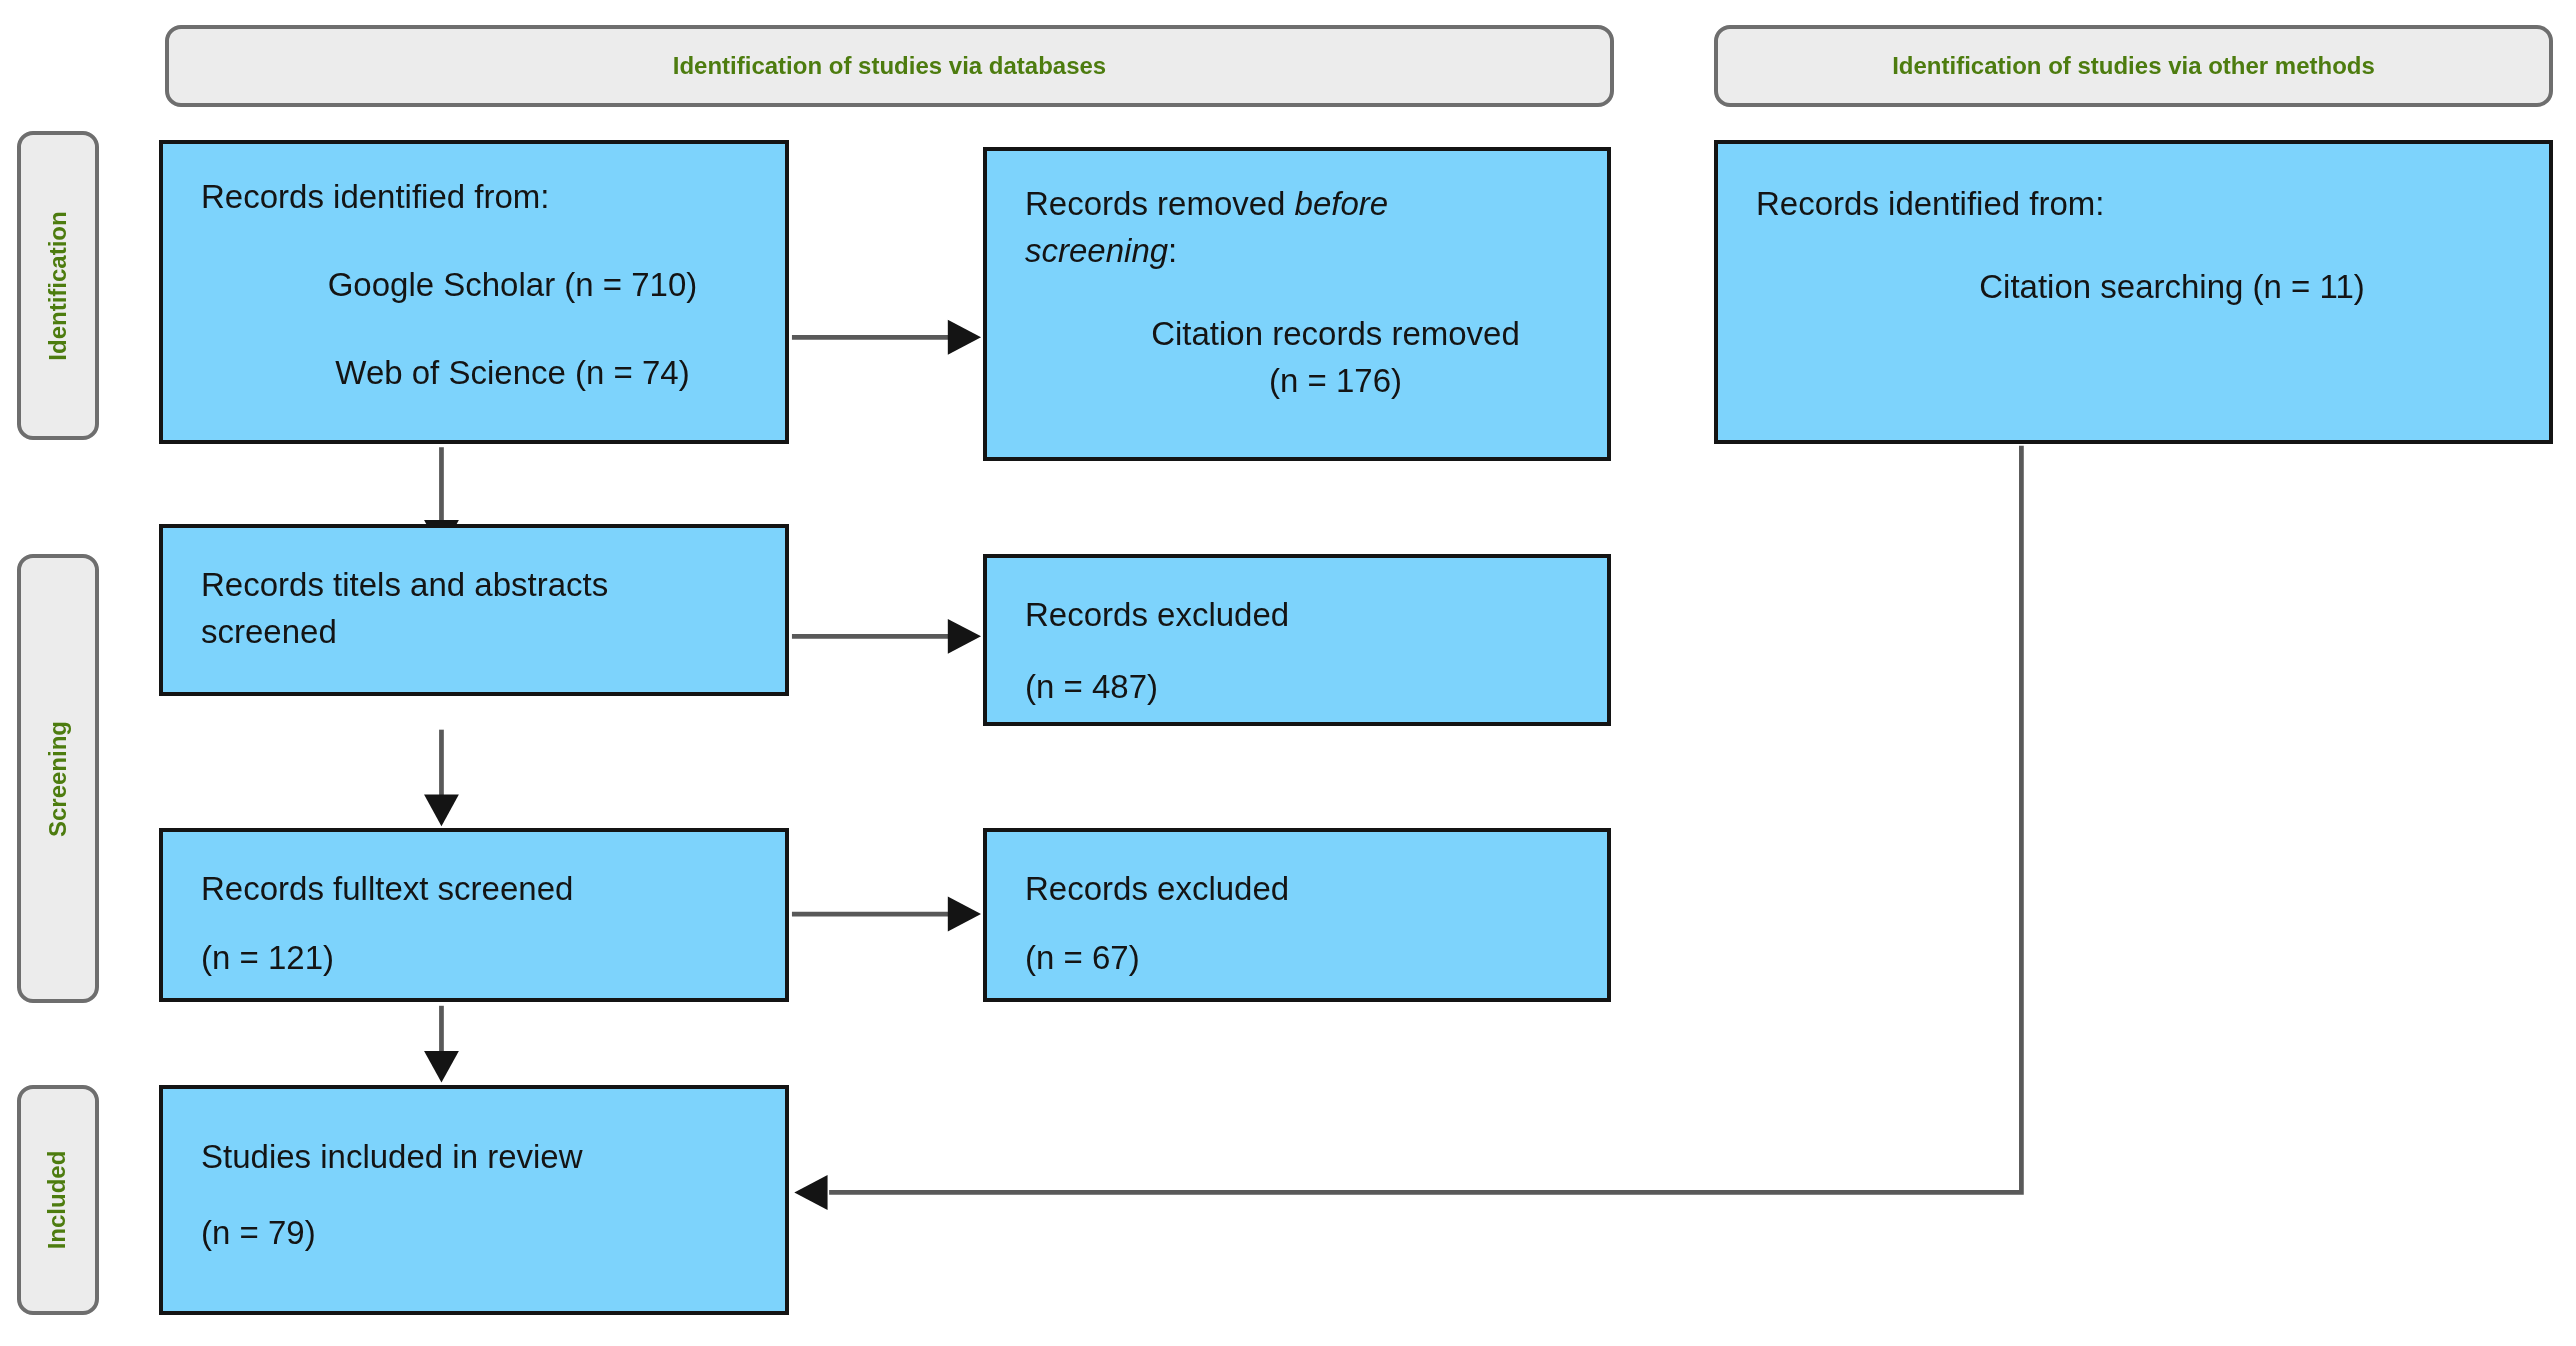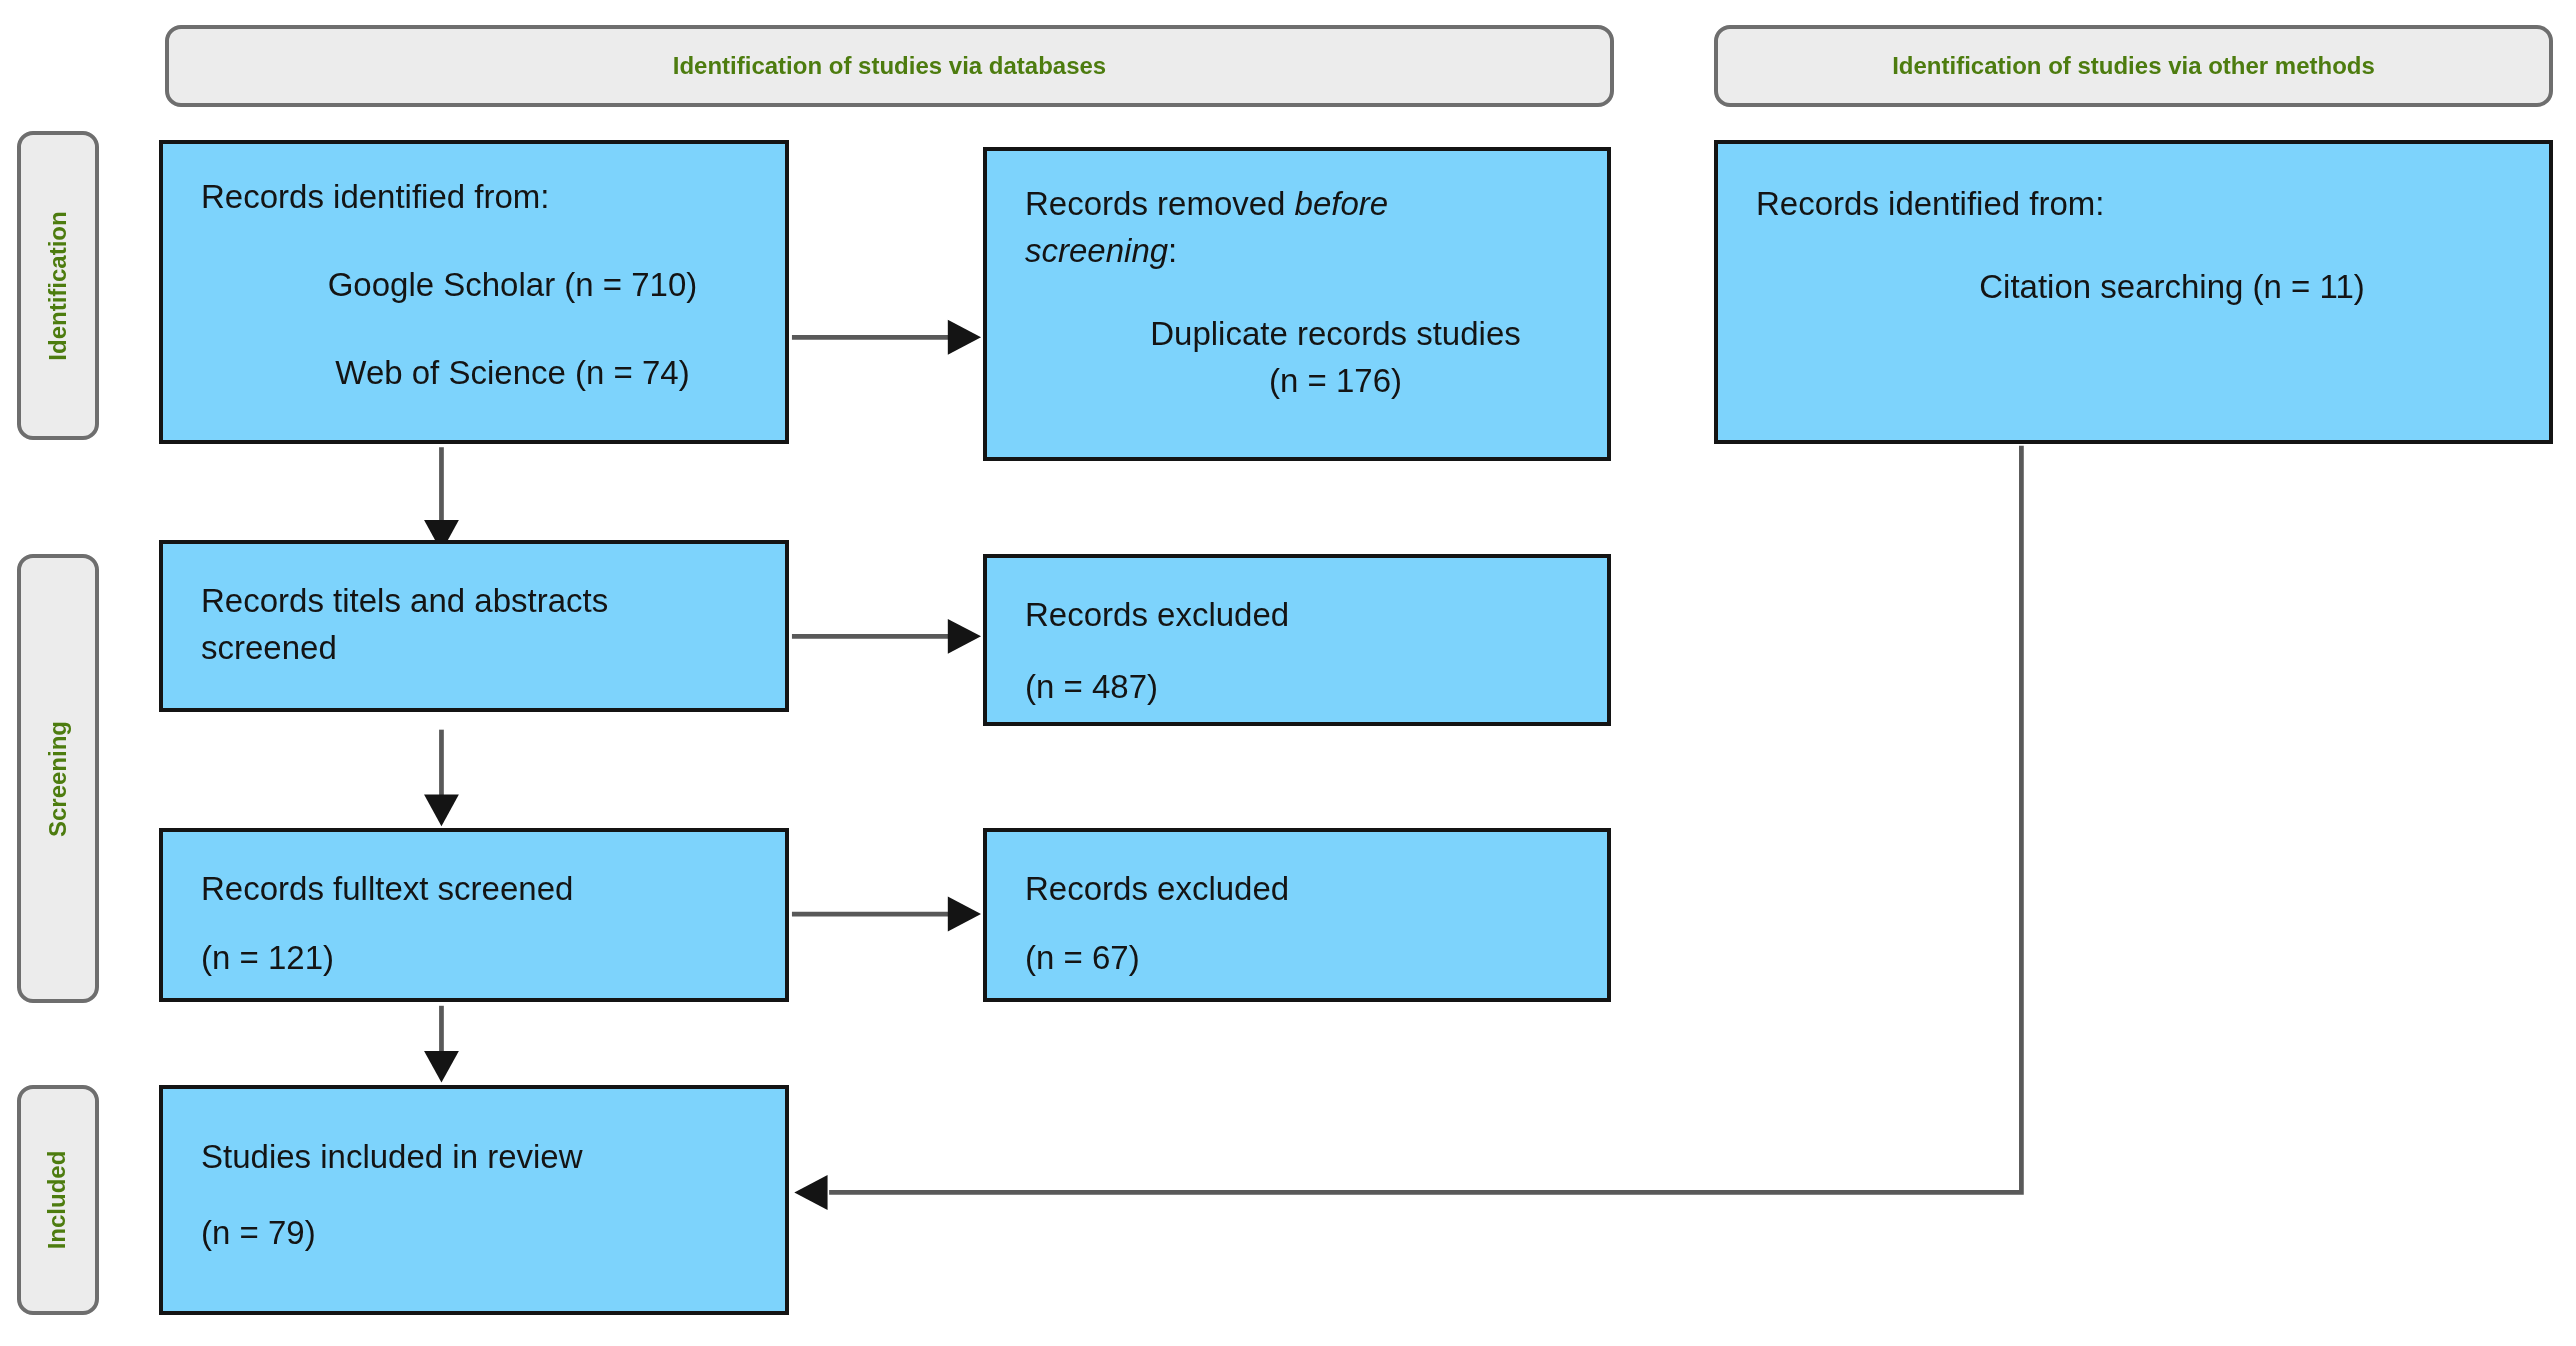--- a/index.html
+++ b/index.html
@@ -115,30 +115,30 @@
   </div>
 
   <div class="wbox" style="left:159px;top:140px;width:630px;height:304px;">
     <span class="line">Records identified from:</span>
     <span class="line indent gap52">Google Scholar (n = 710)</span>
     <span class="line indent gap52">Web of Science (n = 74)</span>
   </div>
 
   <div class="wbox" style="left:983px;top:147px;width:628px;height:314px;">
     <span class="line wrap-title"><span>Records removed </span><span class="it">before screening</span><span>:</span></span>
-    <span class="line indent gap46">Duplicate records studies</span>
+    <span class="line indent gap46">Citation records removed</span>
     <span class="line indent">(n = 176)</span>
   </div>
 
   <div class="wbox pt45" style="left:1714px;top:140px;width:839px;height:304px;">
     <span class="line">Records identified from:</span>
     <span class="line indent gap45">Citation searching (n = 11)</span>
   </div>
 
-  <div class="wbox pt42" style="left:159px;top:540px;width:630px;height:172px;">
+  <div class="wbox pt42" style="left:159px;top:524px;width:630px;height:172px;">
     <span class="line">Records titels and abstracts</span>
     <span class="line">screened</span>
   </div>
 
   <div class="wbox pt42" style="left:983px;top:554px;width:628px;height:172px;">
     <span class="line">Records excluded</span>
     <span class="line gap32">(n = 487)</span>
   </div>
 
   <div class="wbox pt42" style="left:159px;top:828px;width:630px;height:174px;">

